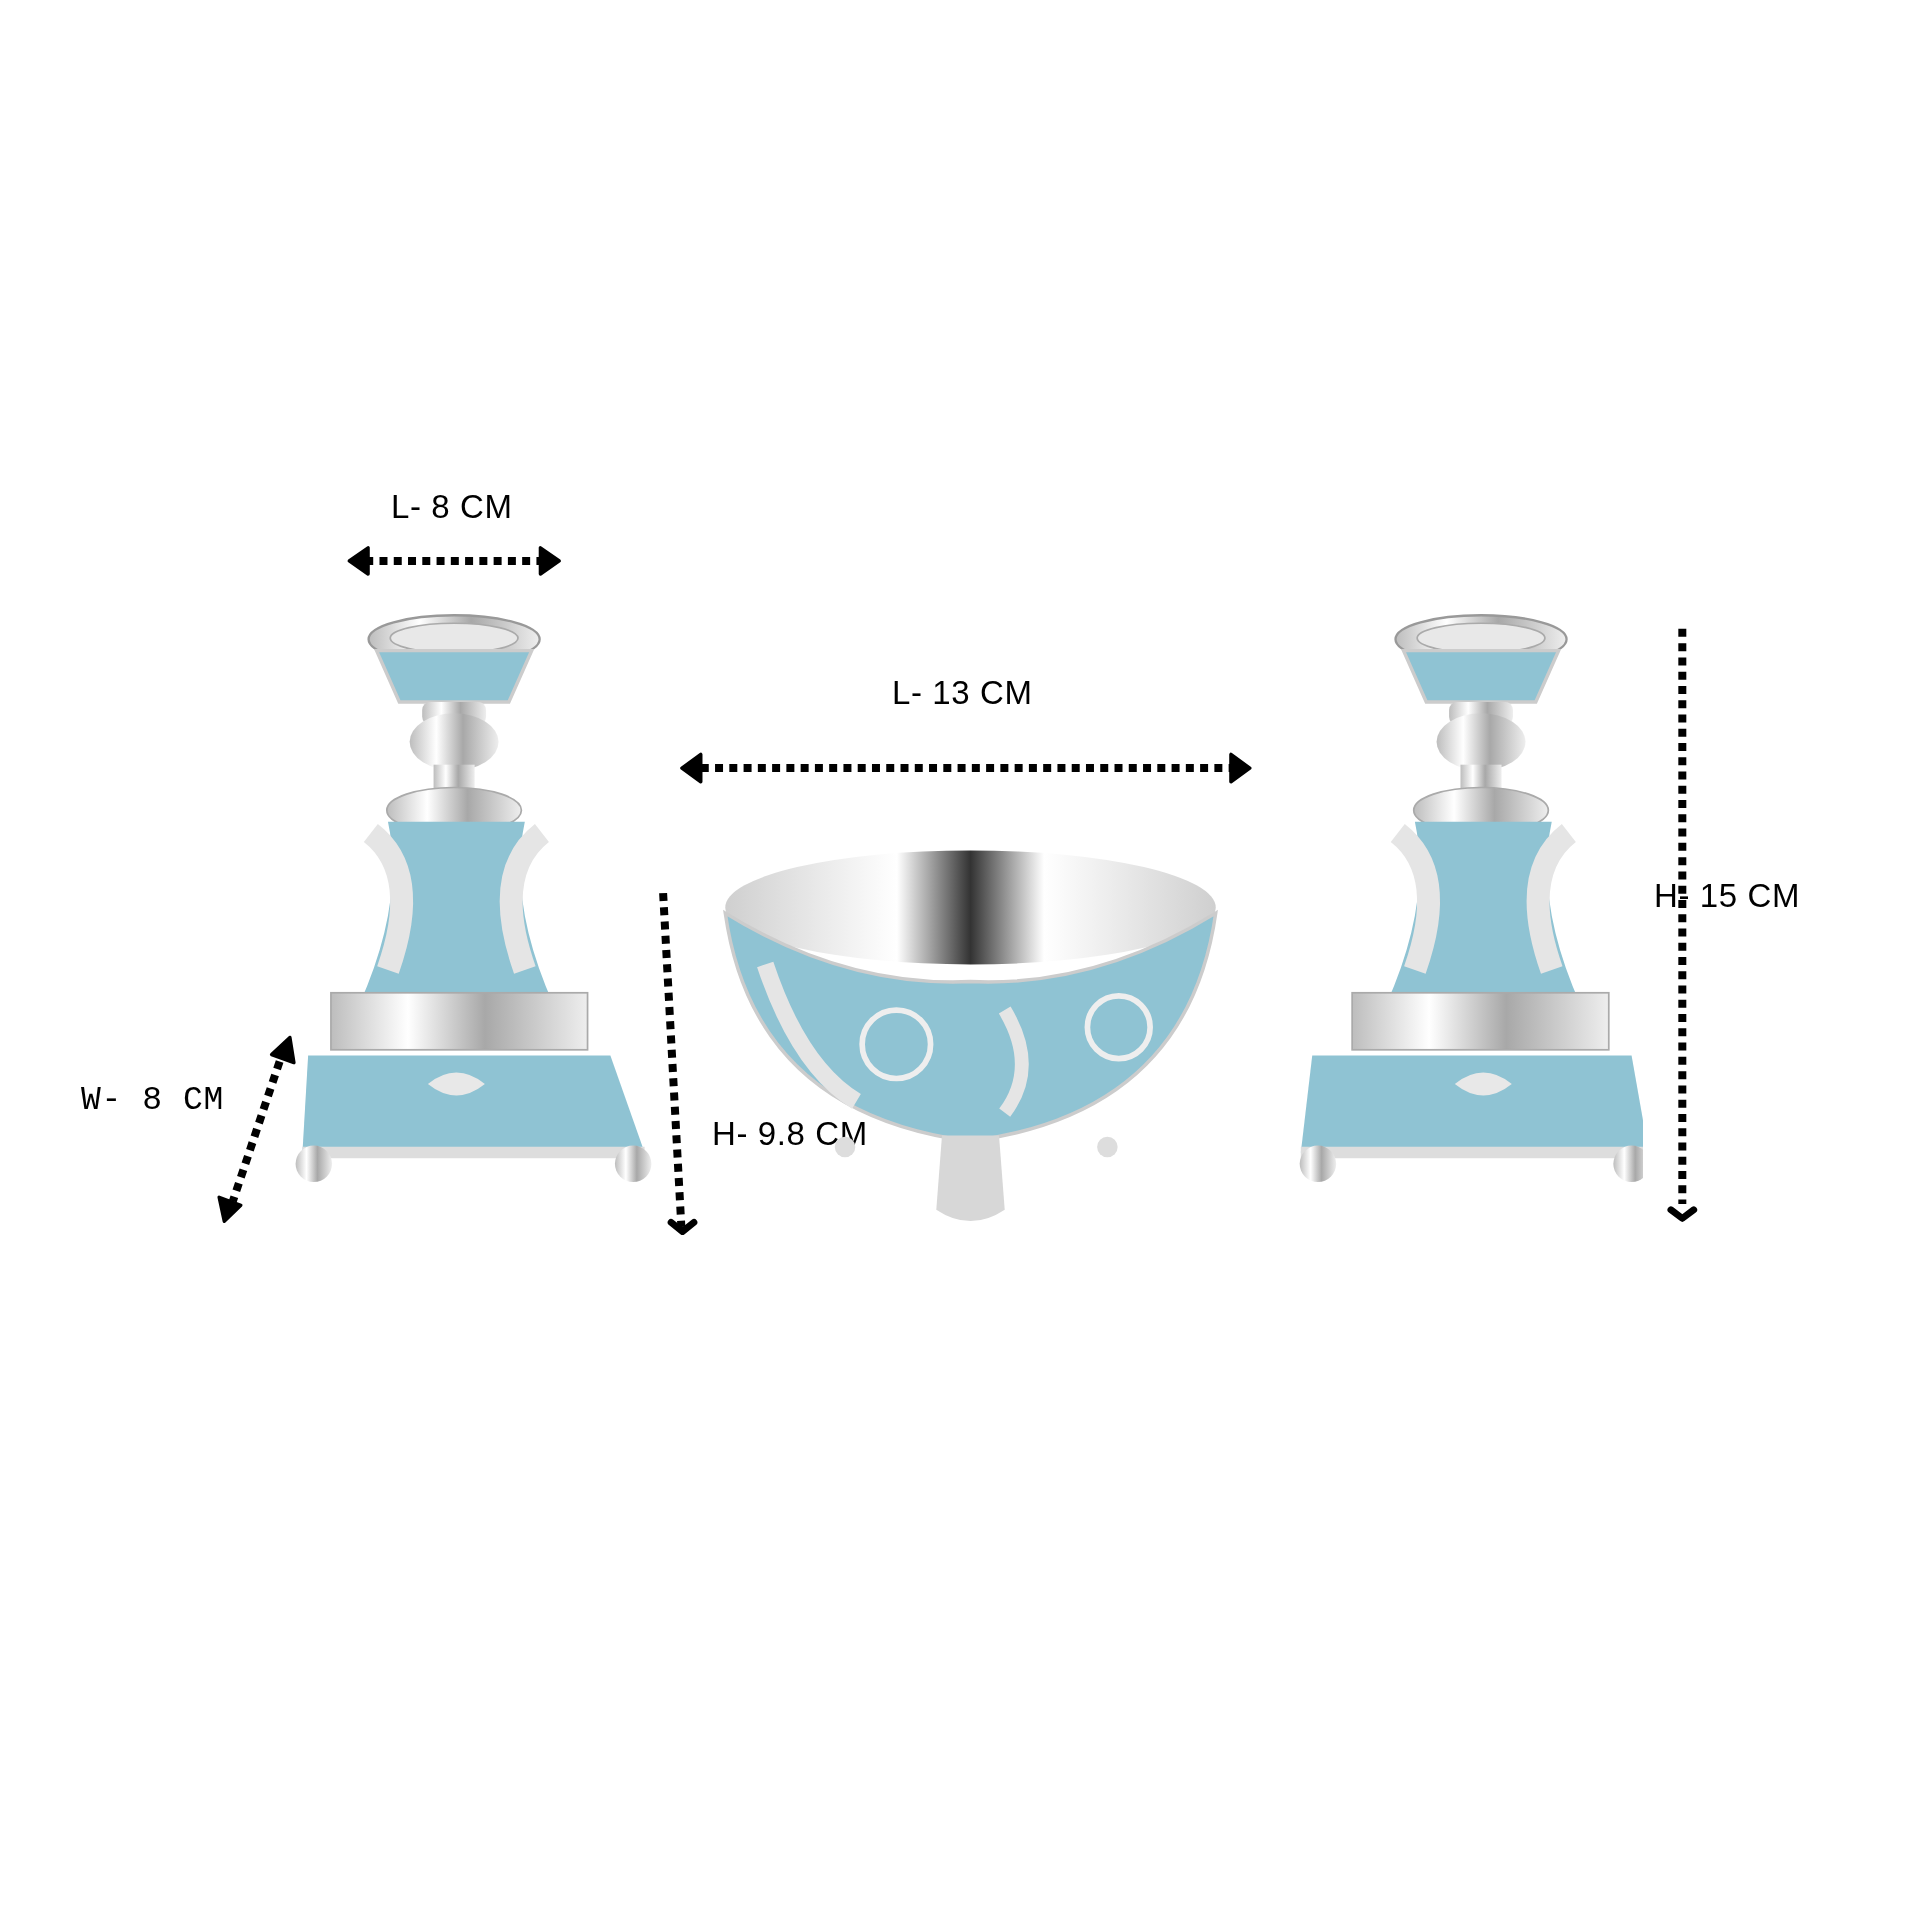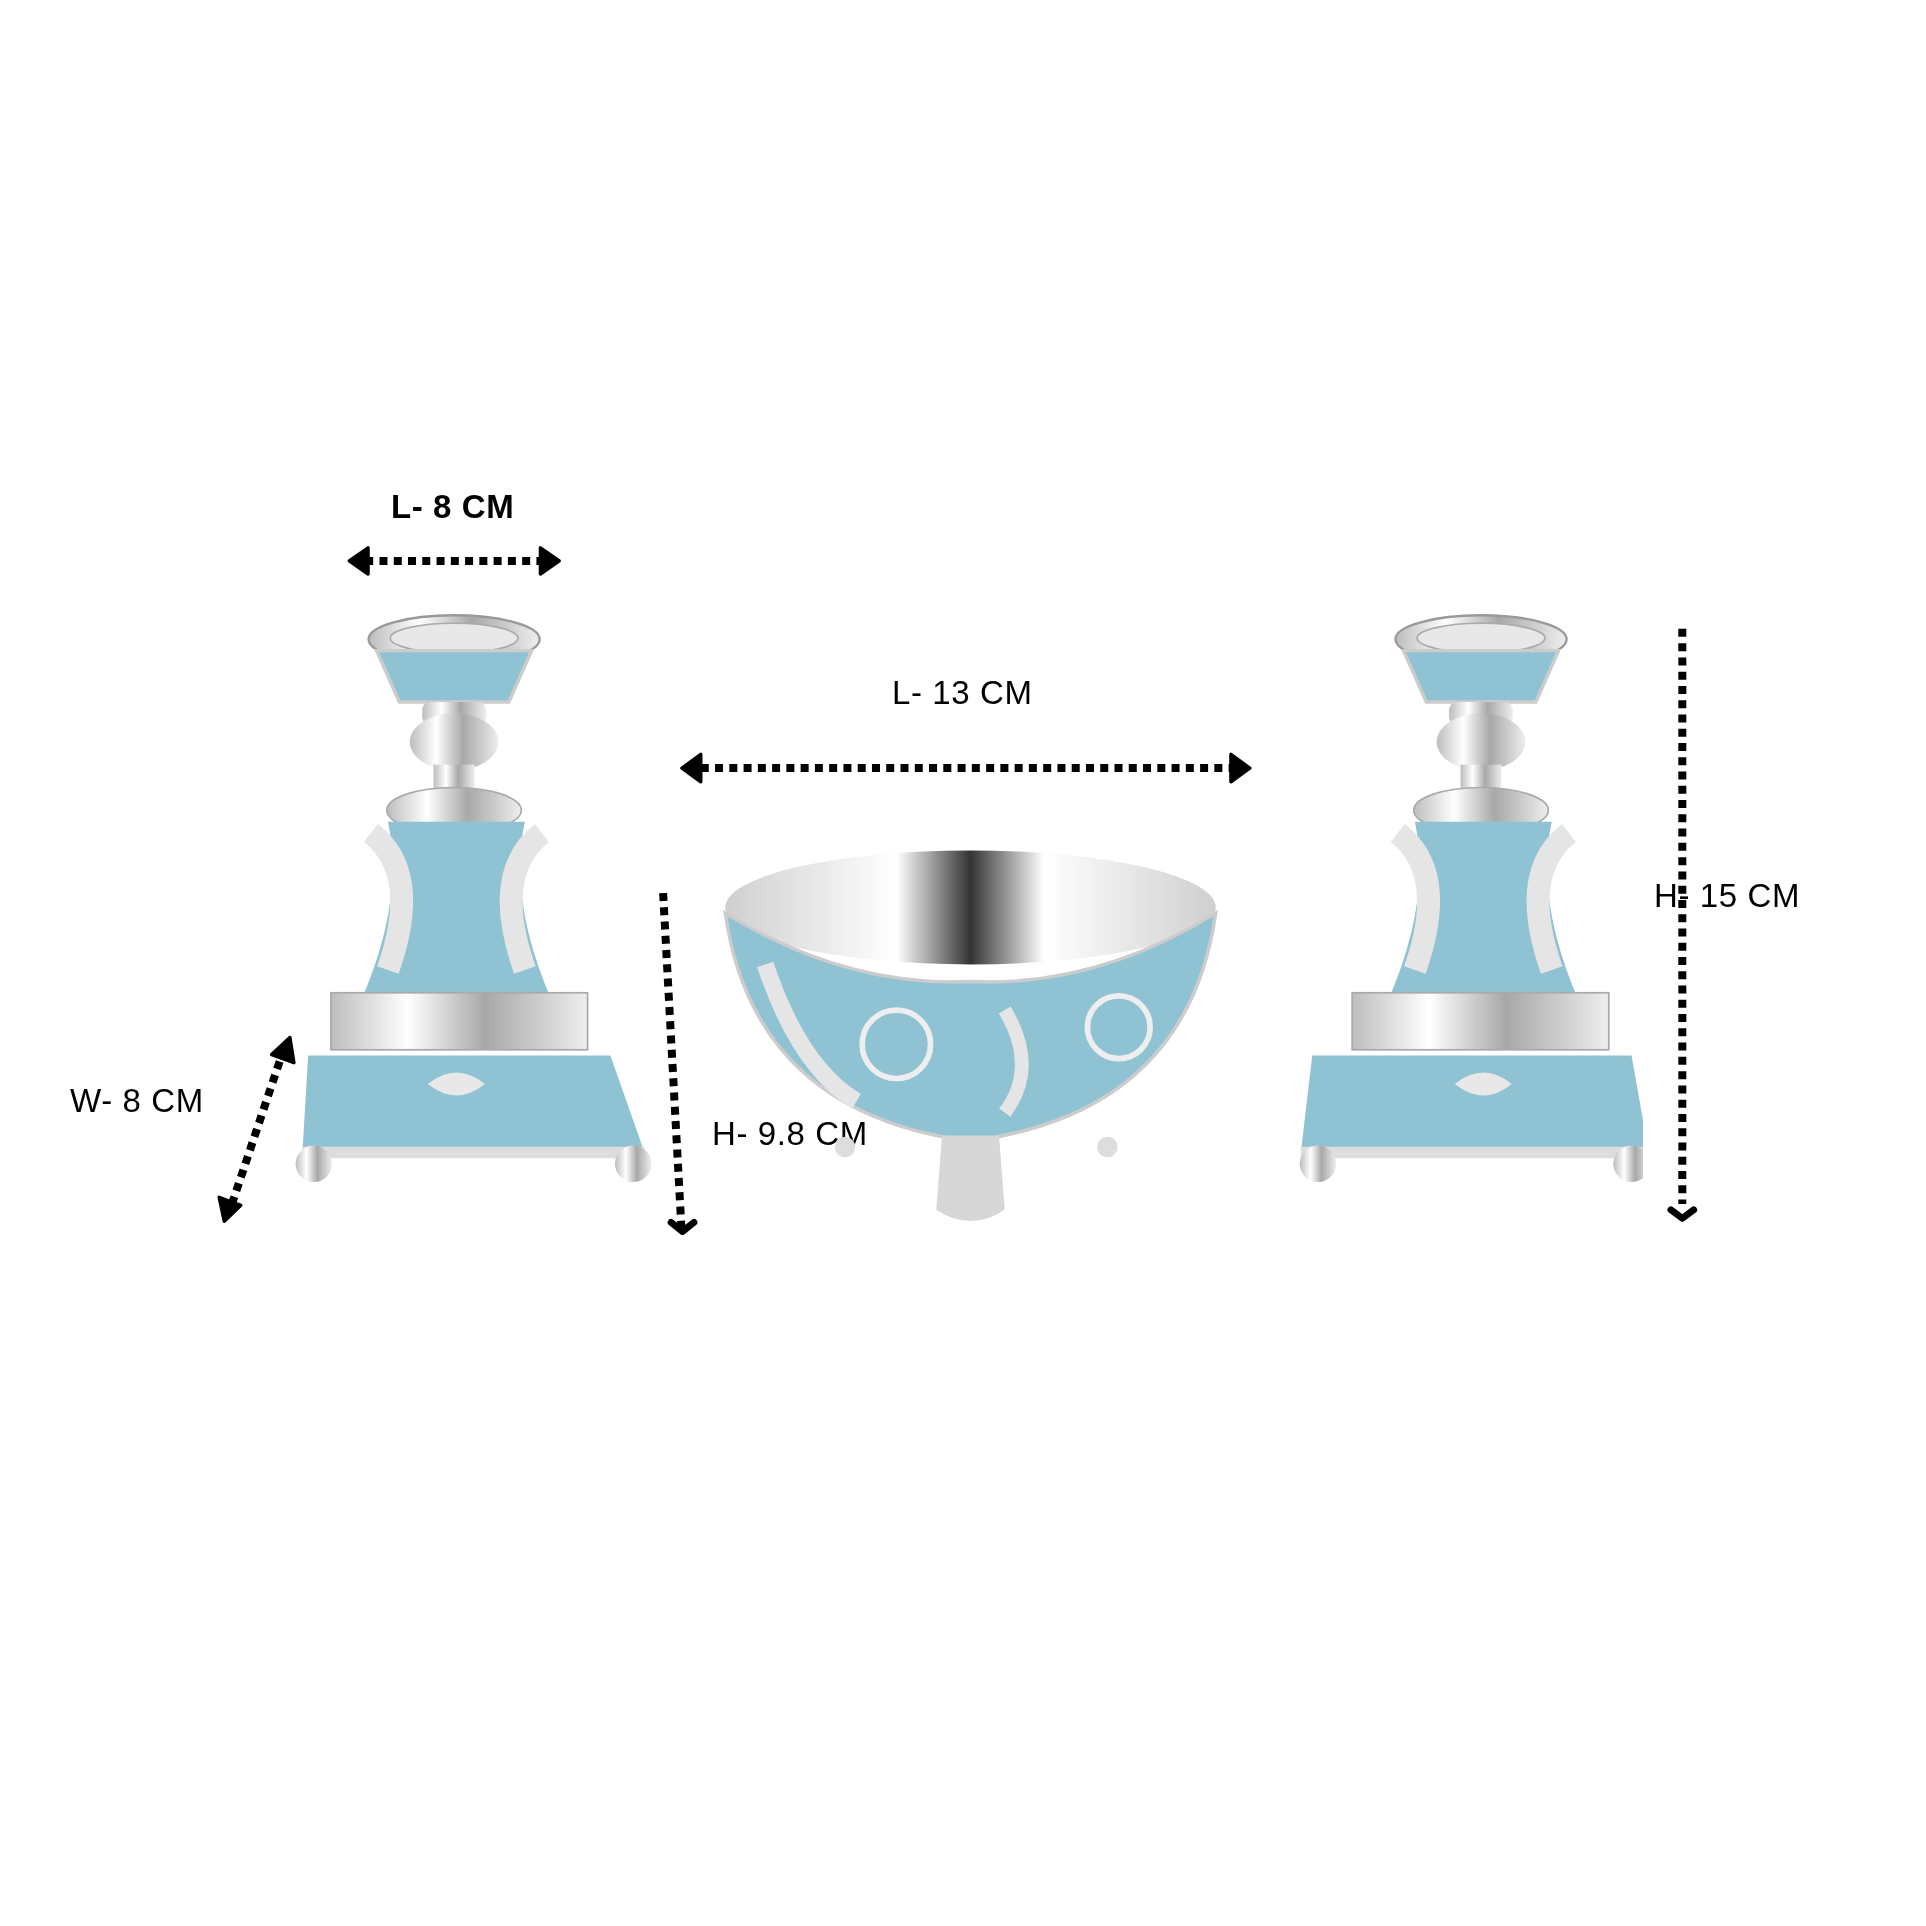--- a/index.html
+++ b/index.html
@@ -4,22 +4,22 @@
 <style>
   html, body { margin:0; padding:0; background:#ffffff; }
   body { width:1926px; height:1926px; position:relative; overflow:hidden; font-family:"Liberation Sans", sans-serif; }
   .label { position:absolute; color:#000; font-family:"Liberation Sans", sans-serif; font-size:33px; line-height:1; white-space:nowrap; letter-spacing:0.6px; }
   svg.layer { position:absolute; left:0; top:0; width:1926px; height:1926px; }
   .obj { position:absolute; }
 </style>
 </head>
 <body>
 
-<div class="label" style="left:391px; top:490px;font-weight:bold;">L- 8 CM</div>
-<div class="label" style="left:70px; top:1084px;">W- 8 CM</div>
+<div class="label" style="left:391px; top:490px;">L- 8 CM</div>
+<div class="label" style="left:81px; top:1084px;font-family:Liberation Mono, monospace;">W- 8 CM</div>
 <div class="label" style="left:892px; top:676px;">L- 13 CM</div>
 <div class="label" style="left:712px; top:1117px;">H- 9.8 CM</div>
 <div class="label" style="left:1654px; top:879px;">H- 15 CM</div>
 
 <svg class="layer" viewBox="0 0 3375 3375">
   <g stroke="#000" stroke-width="14" stroke-dasharray="14 11" fill="none">
     <line x1="640" y1="983" x2="950" y2="983"></line>
     <line x1="1228" y1="1346" x2="2160" y2="1346"></line>
     <line x1="2948" y1="1102" x2="2948" y2="2110"></line>
     <line x1="1162" y1="1565" x2="1194" y2="2150"></line>

